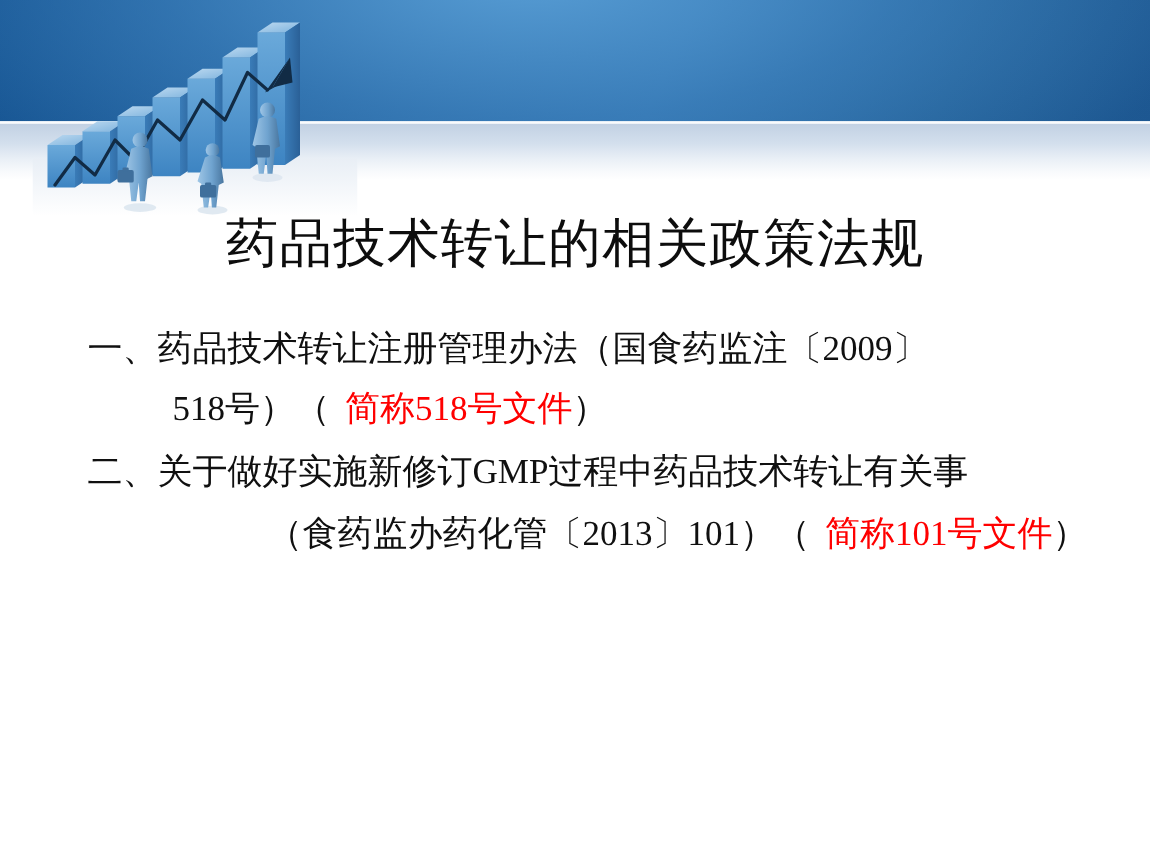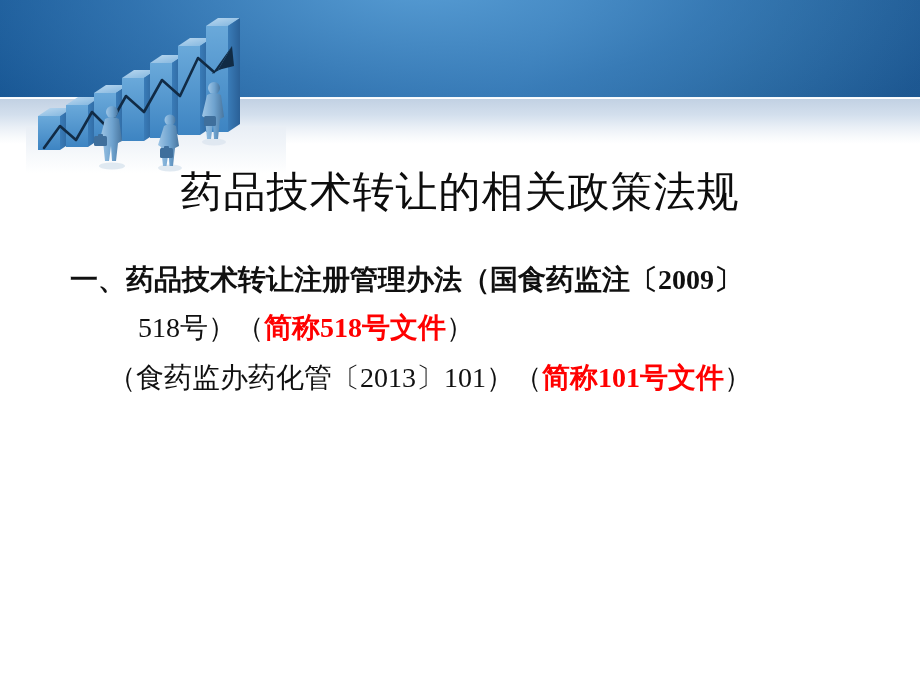--- a/index.html
+++ b/index.html
@@ -72,45 +72,46 @@
     position: absolute;
     left: 0;
     top: 172px;
     width: 920px;
     text-align: center;
     font-size: 42px;
     line-height: 1.1;
     color: #0d0d0d;
     letter-spacing: 1px;
     white-space: nowrap;
-    font-family: Liberation Mono, monospace;
+    font-family: Liberation Sans, sans-serif;
   }
 
   
   .body-block {
     position: absolute;
     left: 70px;
     top: 256px;
     width: 800px;
     font-size: 28px;
     line-height: 48px;
     color: #101010;
     font-family: "Liberation Serif", "DejaVu Serif", serif;
   }
   .item { margin: 0 0 2px 0; }
-  .item .l1 { display: block; white-space: nowrap; font-weight: bold; }
+  .item .l1 { display: block; white-space: nowrap; }
   .item .l2 {
     display: block;
     white-space: nowrap;
     padding-left: 68px;
   }
-  .item.item-3 .l2 { padding-left: 38px; }
+  .item.item-3 .l2 { padding-left: 38px; text-align: right; }
   .hl {
     color: #ff0000;
-    font-weight: bold;
+    font-weight: normal;
+    margin-left: 12px;
   }
 </style>
 </head>
 <body>
 
 <div id="slide">
 
   <div class="banner"></div>
   <div class="banner-hairline"></div>
   <div class="banner-fade"></div>
@@ -217,20 +218,21 @@
   <div class="title">药品技术转让的相关政策法规</div>
 
   <div class="body-block">
 
     <div class="item item-1">
       <span class="l1">一、药品技术转让注册管理办法（国食药监注〔2009〕</span>
       <span class="l2"><span>518号）（</span><span class="hl">简称518号文件</span><span>）</span></span>
     </div>
 
     <div class="item item-2">
+      <span class="l1">二、关于做好实施新修订GMP过程中药品技术转让有关事</span>
     </div>
 
     <div class="item item-3">
       <span class="l2"><span>（食药监办药化管〔2013〕101）（</span><span class="hl">简称101号文件</span><span>）</span></span>
     </div>
 
   </div>
 
 </div>
 

